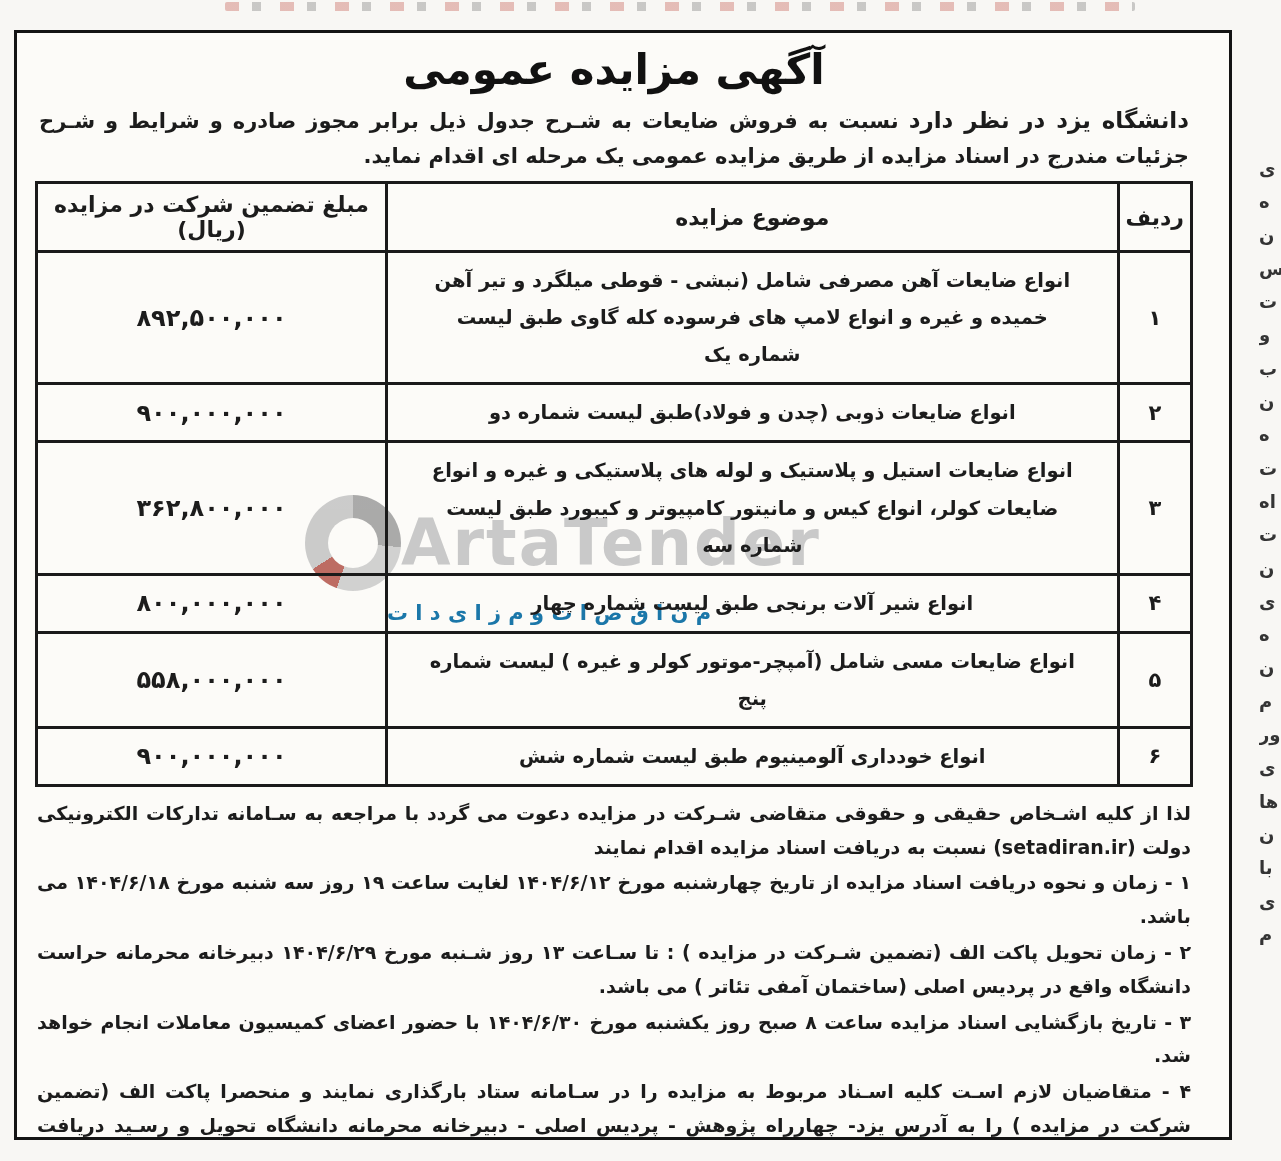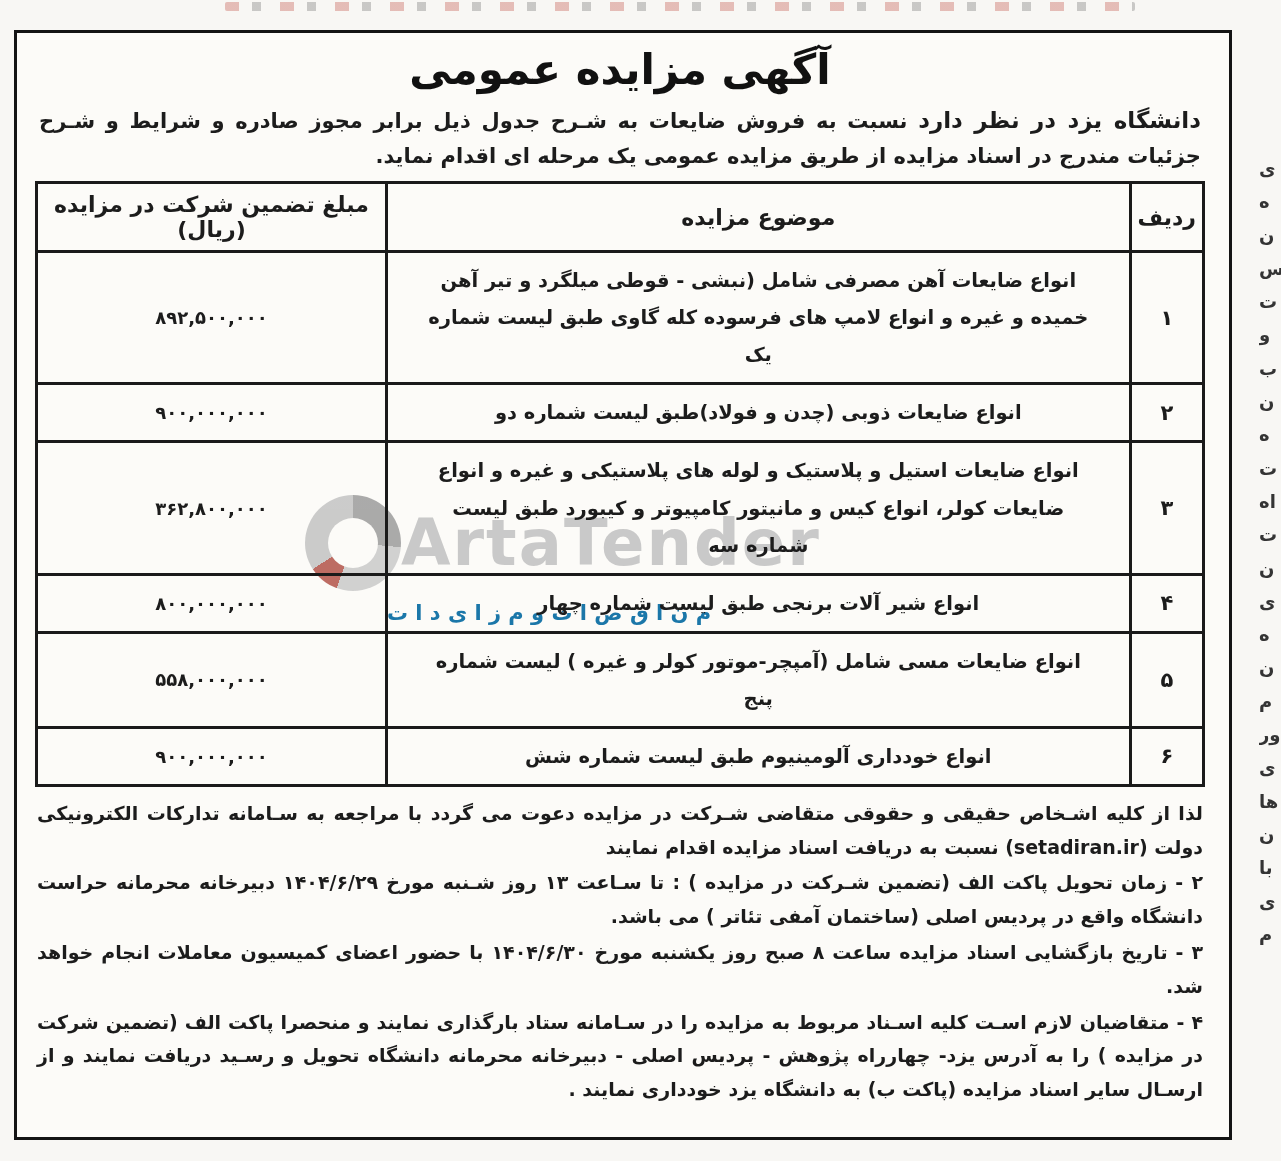--- a/index.html
+++ b/index.html
@@ -19,21 +19,21 @@
   }
   .right-strip{
     position:absolute;top:152px;right:-14px;width:36px;height:810px;overflow:hidden;
     direction:rtl;text-align:left;font-weight:700;font-size:18px;line-height:1.85;
     color:#343434;white-space:pre-line;
   }
   
   .ad-box{
     position:absolute;left:14px;top:30px;width:1218px;height:1110px;box-sizing:border-box;
     background:#fcfbf8;border:3px solid #141414;
-    padding:8px 24px 10px 18px;direction:rtl;overflow:hidden;
+    padding:8px 36px 10px 18px;direction:rtl;overflow:hidden;
   }
   .ad-title{
     margin:4px 0 8px 0;text-align:center;
     font-size:42px;font-weight:800;letter-spacing:1px;color:#111;
   }
   .intro{
     margin:2px 4px 8px 4px;font-size:21px;font-weight:700;line-height:1.62;
     text-align:justify;
   }
   .intro .lead{font-size:23px;font-weight:800;margin-top:36px;}
@@ -41,21 +41,21 @@
   table.auction{
     width:100%;border-collapse:collapse;margin:6px 0 10px 0;
     position:relative;z-index:1;background:transparent;
   }
   table.auction th, table.auction td{
     border:3px solid #1a1a1a;text-align:center;vertical-align:middle;font-weight:700;
   }
   th{font-size:22px;padding:8px 6px;}
   td.c-no{width:62px;font-size:21px;padding:10px 4px;}
   td.c-subj{font-size:19.5px;line-height:1.9;padding:9px 38px;}
-  td.c-amt{width:335px;font-size:18px;letter-spacing:.5px;padding:10px 6px;}
+  td.c-amt{width:335px;font-size:24px;letter-spacing:.5px;padding:10px 6px;}
   
   .notes{position:relative;z-index:1;margin:4px 2px 0 2px;}
   .notes p{
     margin:2px 0;font-size:19px;font-weight:700;line-height:1.78;text-align:justify;
   }
   
   .watermark{
     position:absolute;z-index:0;top:462px;left:288px;width:480px;
     direction:ltr;text-align:left;pointer-events:none;user-select:none;
   }
@@ -152,19 +152,20 @@
       <tr>
         <td class="c-no">۶</td>
         <td class="c-subj">انواع خودداری آلومینیوم طبق لیست شماره شش</td>
         <td class="c-amt">۹۰۰,۰۰۰,۰۰۰</td>
       </tr>
     </tbody>
   </table>
 
   <div class="notes">
     <p>لذا از کلیه اشـخاص حقیقی و حقوقی متقاضی شـرکت در مزایده دعوت می گردد با مراجعه به سـامانه تدارکات الکترونیکی دولت (setadiran.ir) نسبت به دریافت اسناد مزایده اقدام نمایند</p>
+    <p>۱ - زمان و نحوه دریافت اسناد مزایده از تاریخ چهارشنبه  مورخ ۱۴۰۴/۶/۱۲ لغایت ساعت ۱۹ روز سه شنبه مورخ ۱۴۰۴/۶/۱۸ می باشد.</p>
     <p>۲ - زمان تحویل پاکت الف (تضمین شـرکت در مزایده ) : تا سـاعت ۱۳ روز شـنبه مورخ ۱۴۰۴/۶/۲۹ دبیرخانه محرمانه حراست دانشگاه واقع در پردیس اصلی (ساختمان آمفی تئاتر ) می باشد.</p>
     <p>۳ - تاریخ بازگشایی اسناد مزایده ساعت ۸ صبح روز یکشنبه  مورخ ۱۴۰۴/۶/۳۰ با حضور اعضای کمیسیون معاملات انجام خواهد شد.</p>
     <p>۴ - متقاضیان لازم اسـت کلیه اسـناد مربوط به مزایده را در سـامانه ستاد بارگذاری نمایند و منحصرا پاکت الف (تضمین شرکت در مزایده ) را به آدرس یزد- چهارراه پژوهش - پردیس اصلی - دبیرخانه محرمانه دانشگاه تحویل و رسـید دریافت نمایند  و از ارسـال سایر اسناد مزایده (پاکت ب)  به دانشگاه یزد خودداری نمایند .</p>
 
   </div>
 
 </div>
 
 </body></html>

